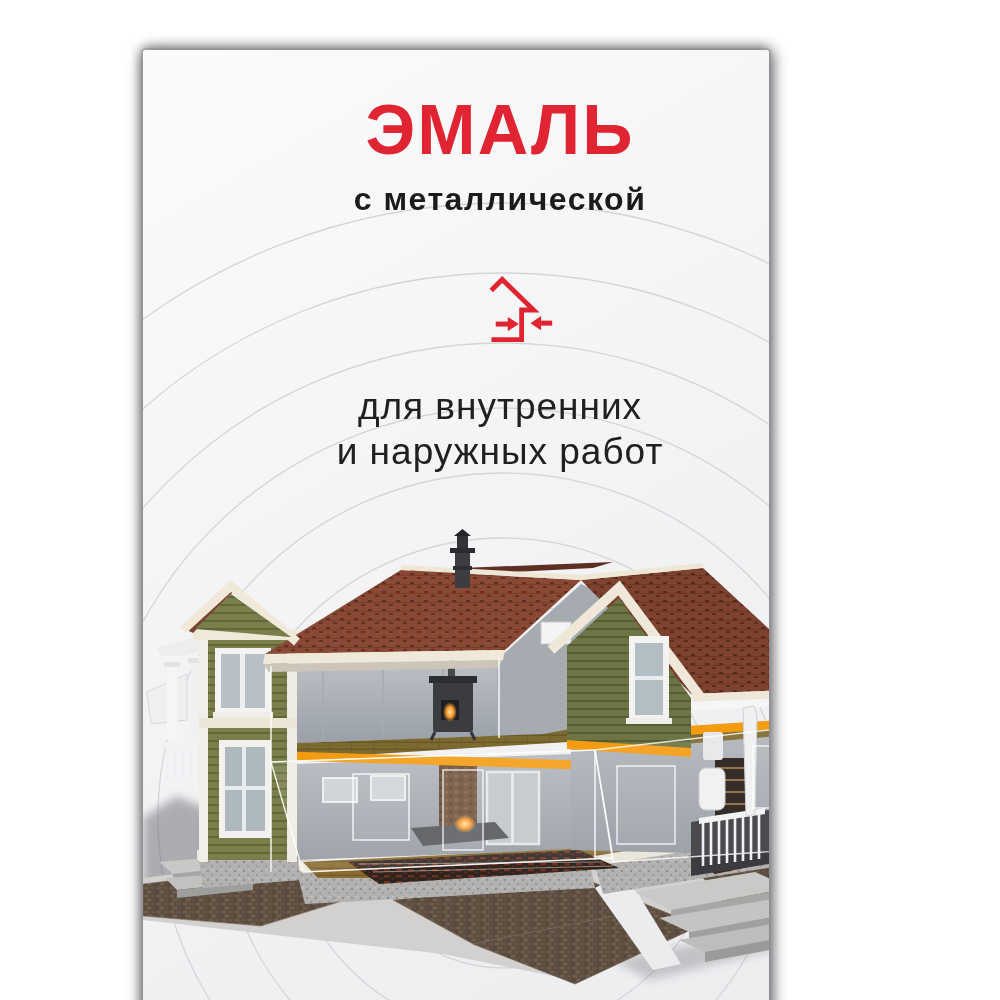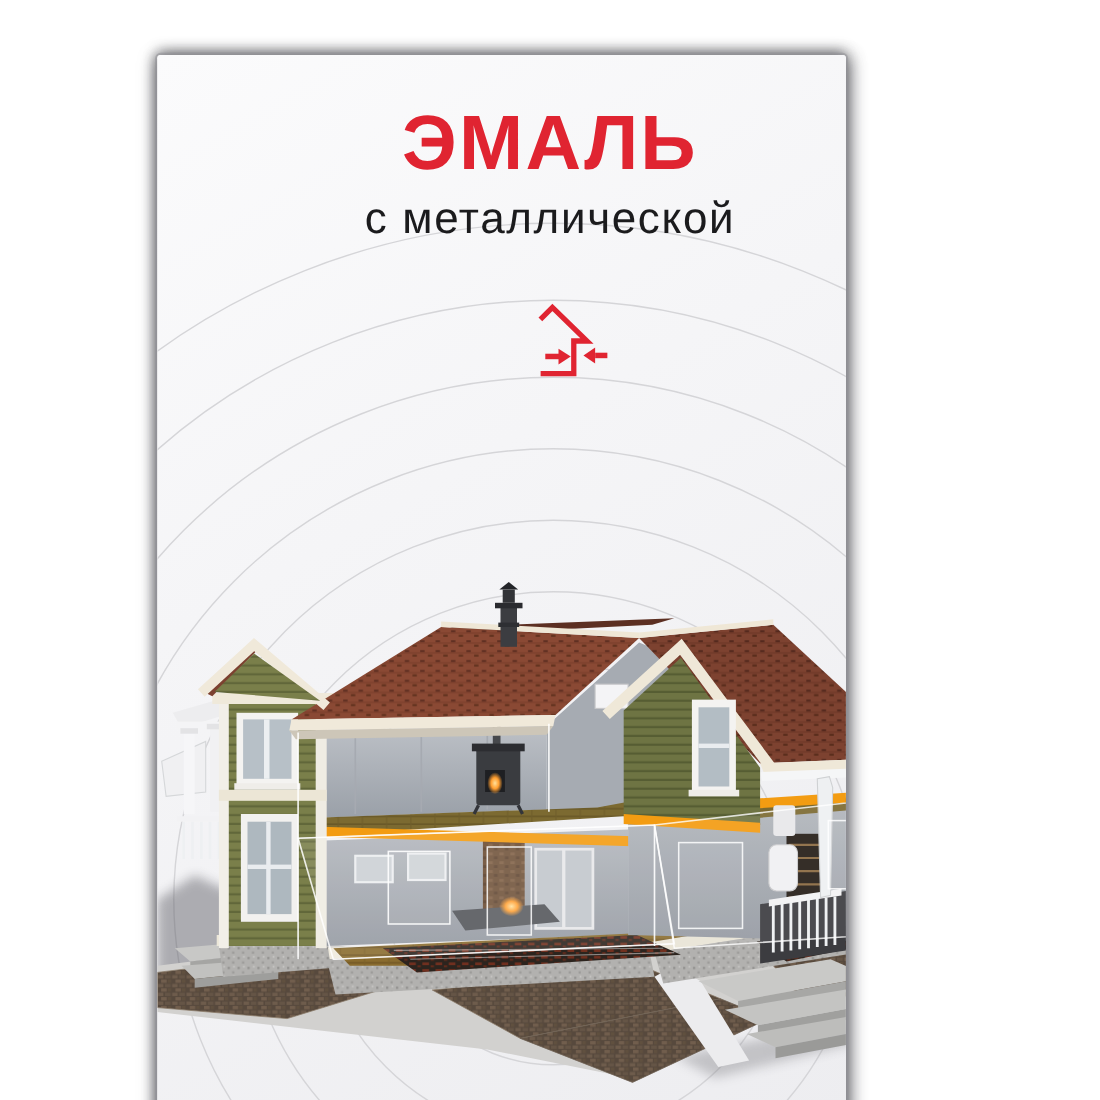--- a/index.html
+++ b/index.html
@@ -12,21 +12,21 @@
     background:linear-gradient(150deg,#fbfbfc 0%,#f5f5f7 40%,#ededf0 100%);
     box-shadow:0 0 0 2px rgba(150,150,154,.55), 0 5px 16px rgba(40,40,45,.50), 0 -4px 12px rgba(40,40,45,.38), 6px 0 14px rgba(40,40,45,.30), -4px 0 10px rgba(40,40,45,.22);
     border-radius:3px;overflow:hidden;margin-top:36px;
   }
   .circles{position:absolute;left:0;top:0;width:714px;height:973px;}
   .content{position:absolute;left:0;top:0;width:714px;height:973px;text-align:center;}
   .title{
     margin:44px 0 0 0;font-size:70px;line-height:72px;font-weight:bold;
     letter-spacing:2px;color:#e02431;
   }
-  .subtitle{margin-top:12px;font-size:40px;line-height:42px;letter-spacing:1.5px;color:#1b1b1d;}
+  .subtitle{margin-top:12px;font-size:32px;line-height:42px;letter-spacing:1.5px;color:#1b1b1d;font-weight:bold;}
   .icon-wrap{margin-top:54px;height:70px;}
   .icon-wrap svg{margin-left:34px;}
   .usage{margin-top:40px;font-size:37px;line-height:45px;letter-spacing:1px;color:#202022;}
   .house{position:absolute;left:0;top:476px;width:714px;height:482px;}
 </style>
 </head>
 <body>
 
 <div class="card">
 
@@ -54,20 +54,24 @@
         <path d="M14,15 L24,5 L58,38 L45,38 L45,70 L15,70" fill="none" stroke="#e02431" stroke-width="5.2" stroke-linecap="square" stroke-miterlimit="4"></path>
         <g fill="#e02431">
           <rect x="17" y="50.5" width="14" height="5.4"></rect>
           <polygon points="30,45.5 42,53.2 30,61"></polygon>
           <rect x="66" y="49.5" width="12" height="5.4"></rect>
           <polygon points="66,44.5 54.5,52.2 66,60"></polygon>
         </g>
       </svg>
     </div>
 
+    <div class="usage">
+      <div>для внутренних</div>
+      <div>и наружных работ</div>
+    </div>
   </div>
 
   <svg class="house" viewBox="0 0 714 482">
     <defs>
       <filter id="soft" x="-40%" y="-40%" width="180%" height="180%">
           <feGaussianBlur stdDeviation="5"></feGaussianBlur>
         </filter>
       <linearGradient id="wallGrad" x1="0" y1="0" x2="0" y2="1">
         <stop offset="0" stop-color="#b4b8be"></stop>
           <stop offset="1" stop-color="#959aa2"></stop>

